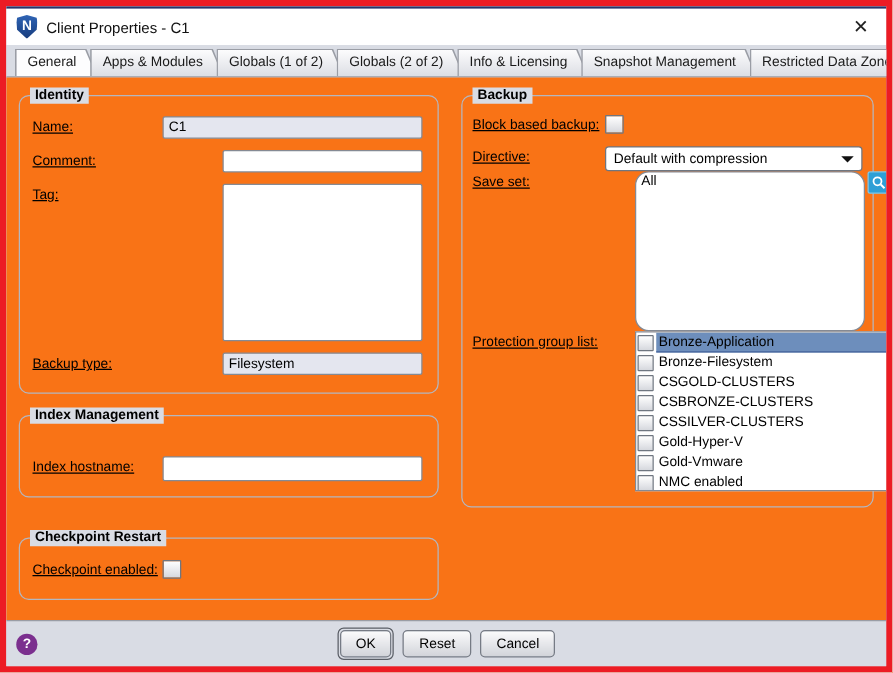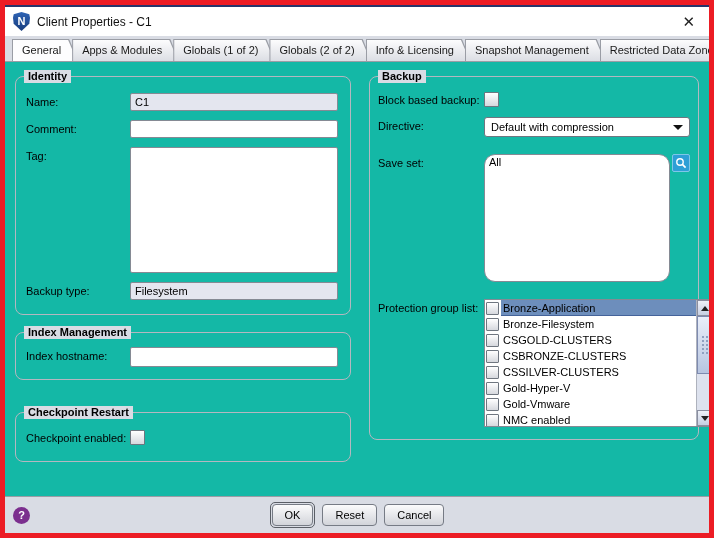--- a/index.html
+++ b/index.html
@@ -20,28 +20,28 @@
   .close-x{font-size:15px;color:#222;cursor:default;line-height:1;padding:2px 4px;}
   
   .tabbar{height:26px;background:#d9dce4;display:flex;align-items:flex-end;padding:3px 0 0 7px;
     border-bottom:1px solid #9a9da5;flex:0 0 auto;}
   .tab{clip-path:polygon(0 0,calc(100% - 9px) 0,100% 100%,0 100%);background:#9a9da5;margin-right:-6px;height:22px;}
   .tab-in{clip-path:polygon(0 0,calc(100% - 9px) 0,100% 100%,0 100%);
     background:linear-gradient(#fcfcfd,#dcdee4);margin:1px 1px 0 1px;height:21px;
     padding:4px 16px 0 9px;font-size:11px;color:#1a1a1a;white-space:nowrap;}
   .tab.active .tab-in{background:#fdfdfe;font-weight:normal;}
   
-  .content{flex:1 1 auto;display:flex;padding:14px 10px 0 10px;background:#14b8a6;overflow:hidden;}
+  .content{flex:1 1 auto;display:flex;padding:14px 10px 0 10px;background:#f97316;overflow:hidden;}
   .col-left{width:336px;flex:0 0 auto;}
   .col-right{width:330px;flex:0 0 auto;margin-left:18px;}
   .group{border:1px solid #b4b7c0;border-radius:8px;position:relative;padding:16px 12px 12px 10px;}
   .group-title{position:absolute;top:-7px;left:8px;background:#d9dce4;padding:0 4px;
     font-size:11px;font-weight:bold;color:#000;line-height:13px;}
   .row{display:flex;align-items:flex-start;}
-  .lbl{width:104px;flex:0 0 auto;font-size:11px;color:#000;padding-top:3px;}
+  .lbl{width:104px;flex:0 0 auto;font-size:11px;color:#000;padding-top:3px;text-decoration:underline;}
   .fld{flex:1 1 auto;height:18px;border:1px solid #858a94;border-radius:2px;background:#fff;
     font-size:11px;padding:1px 4px;color:#000;width:100%;}
   input.fld{outline:none;}
   .fld.readonly{background:#e4e6ef;}
   textarea.fld{resize:none;outline:none;}
   .cb{width:15px;height:15px;border:1px solid #6f7680;background:linear-gradient(#ffffff,#d6d8de);
     border-radius:1px;flex:0 0 auto;margin-top:1px;}
   
   .combo{flex:1 1 auto;height:20px;border:1px solid #6f7680;border-radius:3px;background:#fff;
     display:flex;align-items:center;padding:0 6px;}
@@ -73,21 +73,21 @@
   .tri-down{width:0;height:0;border-left:4px solid transparent;border-right:4px solid transparent;border-top:5px solid #222;}
   
   .footer{height:37px;flex:0 0 auto;background:#d9dce4;border-top:1px solid #9a9da5;
     display:flex;align-items:center;position:relative;padding:0 8px;}
   .help-icon{width:17px;height:17px;border-radius:50%;background:#7b2f8e;color:#fff;
     display:flex;align-items:center;justify-content:center;font-size:11px;font-weight:bold;}
   .btn-row{position:absolute;left:0;right:0;display:flex;justify-content:center;align-items:center;gap:7px;}
   .btn{height:22px;padding:0 12px;font-size:11px;color:#000;border:1px solid #767b85;border-radius:4px;
     background:linear-gradient(#fbfbfc,#d2d4da);cursor:default;}
   .default-wrap{border:1px solid #5a5e66;border-radius:5px;padding:1px;background:#d9dce4;}
-  .mt9{margin-top:9px;} .mt10{margin-top:10px;} .mt8{margin-top:17px;}
+  .mt9{margin-top:9px;gap:48px;} .mt10{margin-top:10px;} .mt8{margin-top:0;gap:24px;}
 </style>
 </head>
 <body>
 
 <div class="window">
   <div class="navy-line"></div>
 
   <div class="titlebar">
     <div class="logo">
         <span>N</span>
@@ -137,21 +137,21 @@
         <div class="row mt9">
           <div class="lbl">Tag:</div>
           <textarea class="fld" style="height: 126px;"></textarea>
         </div>
         <div class="row mt9">
           <div class="lbl">Backup type:</div>
           <input class="fld readonly" readonly="" value="Filesystem" style="">
         </div>
       </div>
 
-      <div class="group" style="margin-top:17px;padding-top:14px;">
+      <div class="group" style="margin-top:17px;padding-top:32px;">
         <div class="group-title">Index Management</div>
         <div class="row">
           <div class="lbl">Index hostname:</div>
           <input class="fld" style="height: 20px;" value="">
         </div>
       </div>
 
       <div class="group" style="margin-top:32px;padding-top:16px;padding-bottom:16px;">
         <div class="group-title">Checkpoint Restart</div>
         <div class="row">

